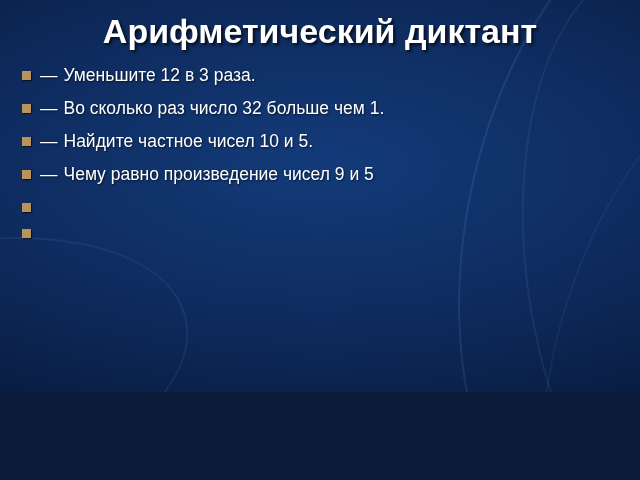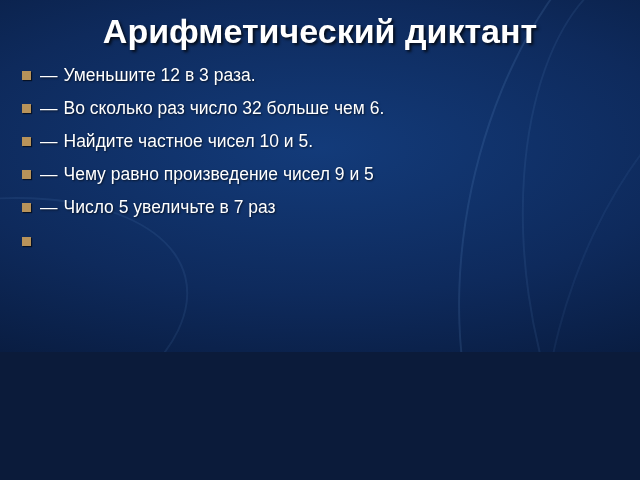--- a/index.html
+++ b/index.html
@@ -9,21 +9,21 @@
   body {
     width: 640px;
     height: 480px;
     overflow: hidden;
     font-family: "Liberation Sans", sans-serif;
     background: #0b1b3a;
   }
   .slide {
     position: relative;
     width: 640px;
-    height: 352px;
+    height: 392px;
     box-sizing: border-box;
     background:
       radial-gradient(ellipse 150% 110% at 50% 42%, #133b7a 0%, #0e2a5c 38%, #081a3c 68%, #041028 100%);
     overflow: hidden;
   }
   
   .swirl {
     position: absolute;
     border: 2px solid rgba(120, 170, 230, 0.14);
     border-radius: 50%;
@@ -93,36 +93,35 @@
   <div class="content">
 
     <div class="bullet-row">
       <span class="marker"></span>
       <div class="btext"><span class="dash">—</span><span>Уменьшите 12 в 3 раза.</span></div>
     </div>
 
 
     <div class="bullet-row">
       <span class="marker"></span>
-      <div class="btext"><span class="dash">—</span><span>Во сколько раз число 32 больше чем 6.</span></div>
+      <div class="btext"><span class="dash">—</span><span>Во сколько раз число 32 больше чем 1.</span></div>
     </div>
 
     <div class="bullet-row">
       <span class="marker"></span>
       <div class="btext"><span class="dash">—</span><span>Найдите частное чисел 10 и 5.</span></div>
     </div>
 
     <div class="bullet-row">
       <span class="marker"></span>
       <div class="btext"><span class="dash">—</span><span>Чему равно произведение чисел 9 и 5</span></div>
     </div>
 
     <div class="bullet-row">
       <span class="marker"></span>
-      <div class="btext"><span class="dash">—</span><span>Число 5 увеличьте в 7 раз</span></div>
     </div>
 
     <div class="bullet-row">
       <span class="marker"></span>
     </div>
 
   </div>
 </div>
 
 </body></html>

